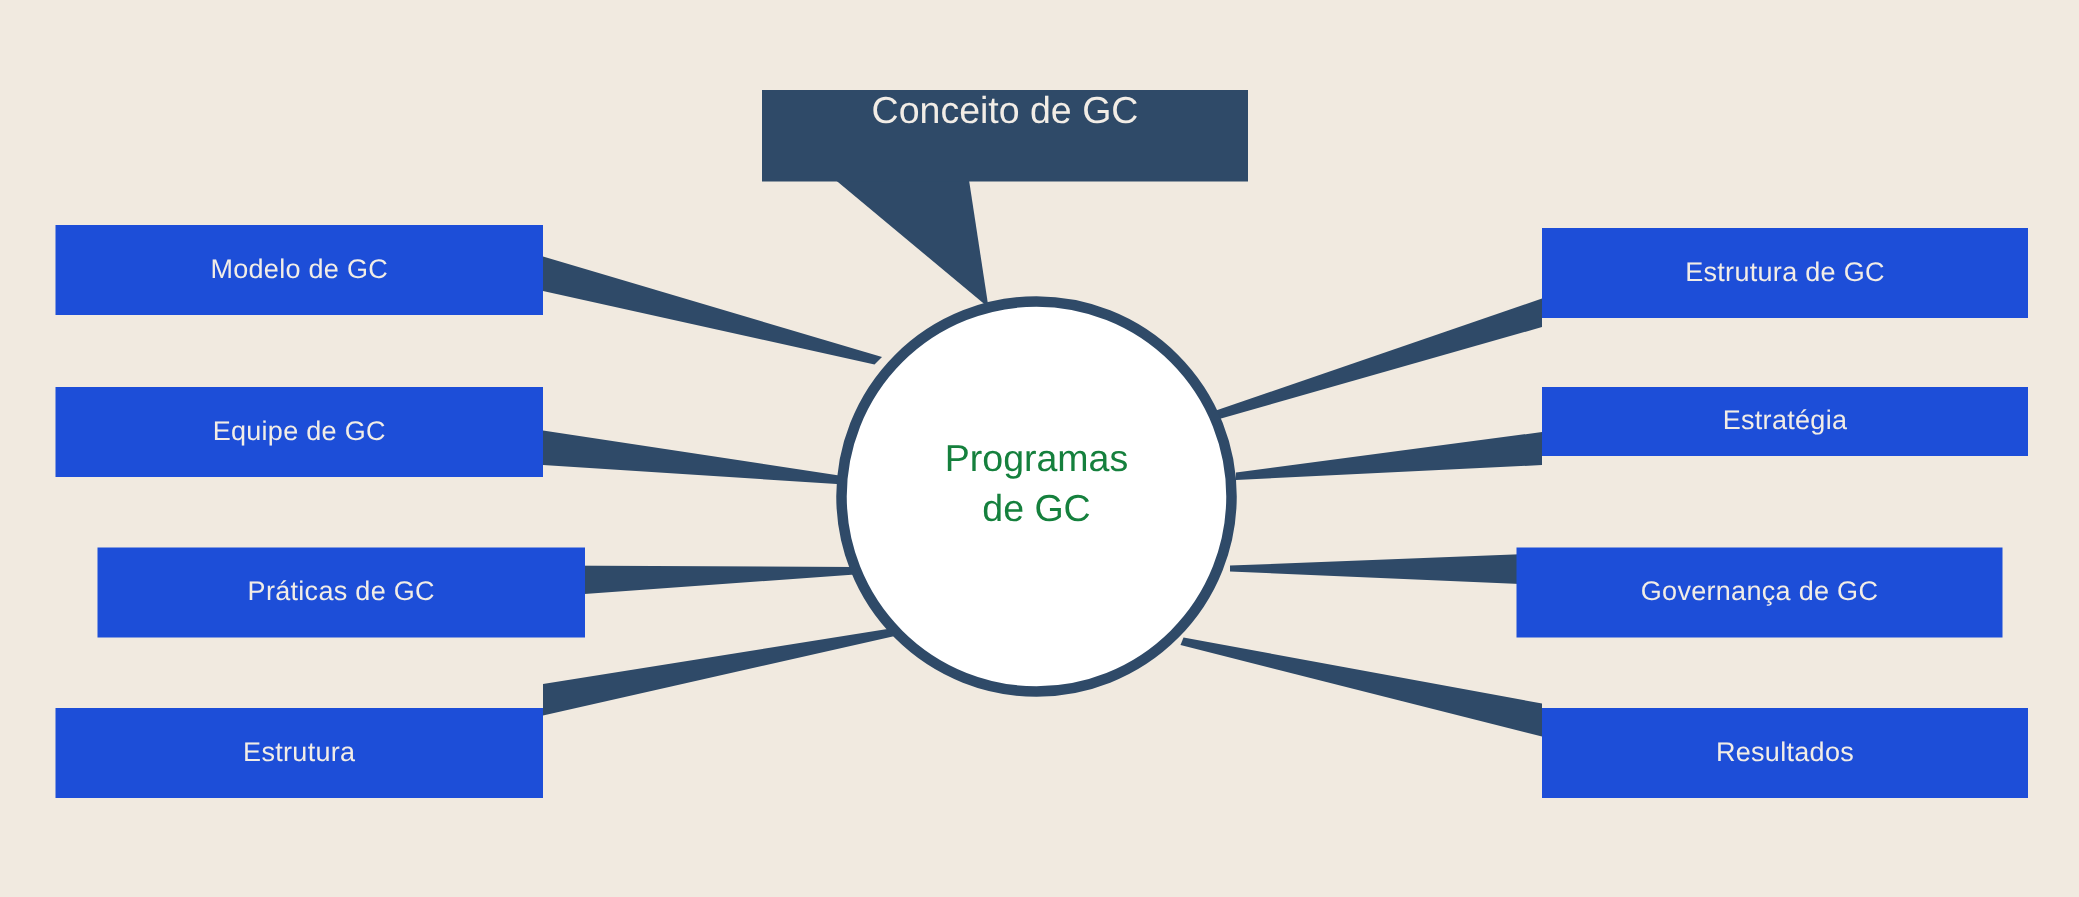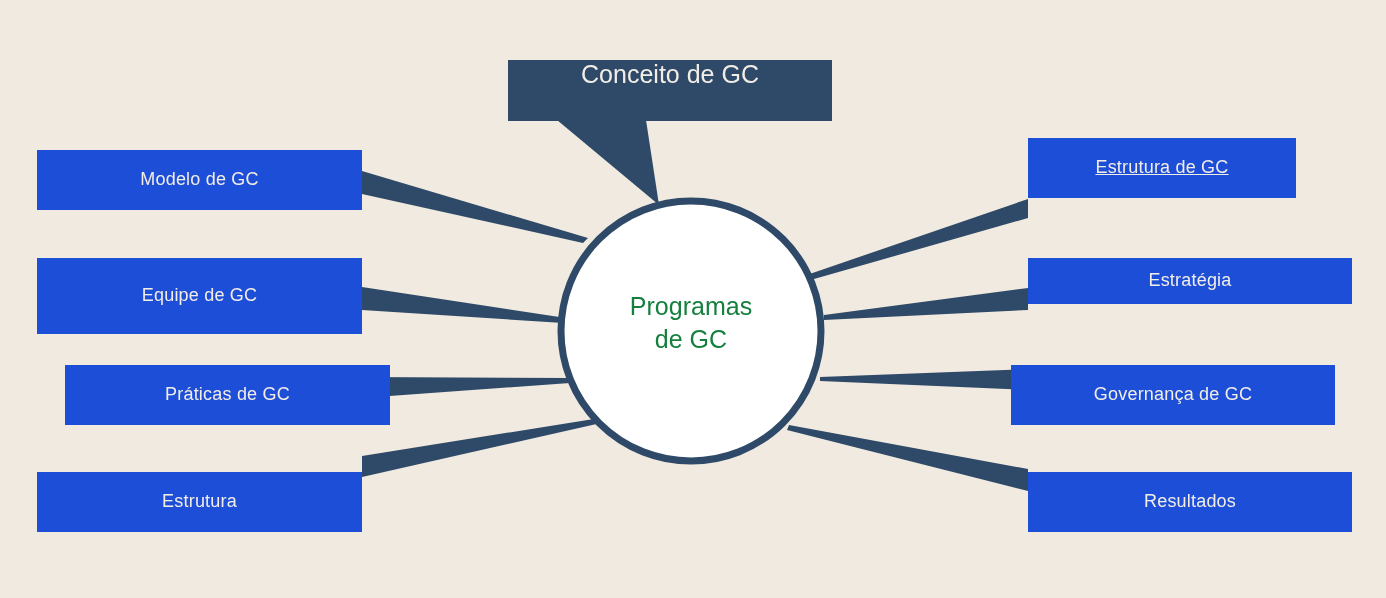--- a/index.html
+++ b/index.html
@@ -90,31 +90,31 @@
     <circle cx="691" cy="331" r="130" fill="#FFFFFF" stroke="#2F4A68" stroke-width="7"></circle>
   </svg>
 
   <div class="callout-box">
     <span>Conceito de GC</span>
   </div>
 
   <div class="node-box" style="left:37px; top:150px; width:325px; height:60px;">
     <span>Modelo de GC</span>
   </div>
-  <div class="node-box" style="left:37px; top:258px; width:325px; height:76px;">
+  <div class="node-box" style="left:37px; top:258px; width:325px; height:60px;">
     <span>Equipe de GC</span>
   </div>
   <div class="node-box" style="left:37px; top:365px; width:325px; height:60px;margin-left:28px;">
     <span>Práticas de GC</span>
   </div>
   <div class="node-box" style="left:37px; top:472px; width:325px; height:60px;">
     <span>Estrutura</span>
   </div>
 
-  <div class="node-box" style="left:1028px; top:138px; width:268px; height:60px;text-decoration:underline;">
+  <div class="node-box" style="left:1028px; top:152px; width:324px; height:60px;">
     <span>Estrutura de GC</span>
   </div>
   <div class="node-box" style="left:1028px; top:258px; width:324px; height:46px;">
     <span>Estratégia</span>
   </div>
   <div class="node-box" style="left:1011px; top:365px; width:324px; height:60px;">
     <span>Governança de GC</span>
   </div>
   <div class="node-box" style="left:1028px; top:472px; width:324px; height:60px;">
     <span>Resultados</span>

